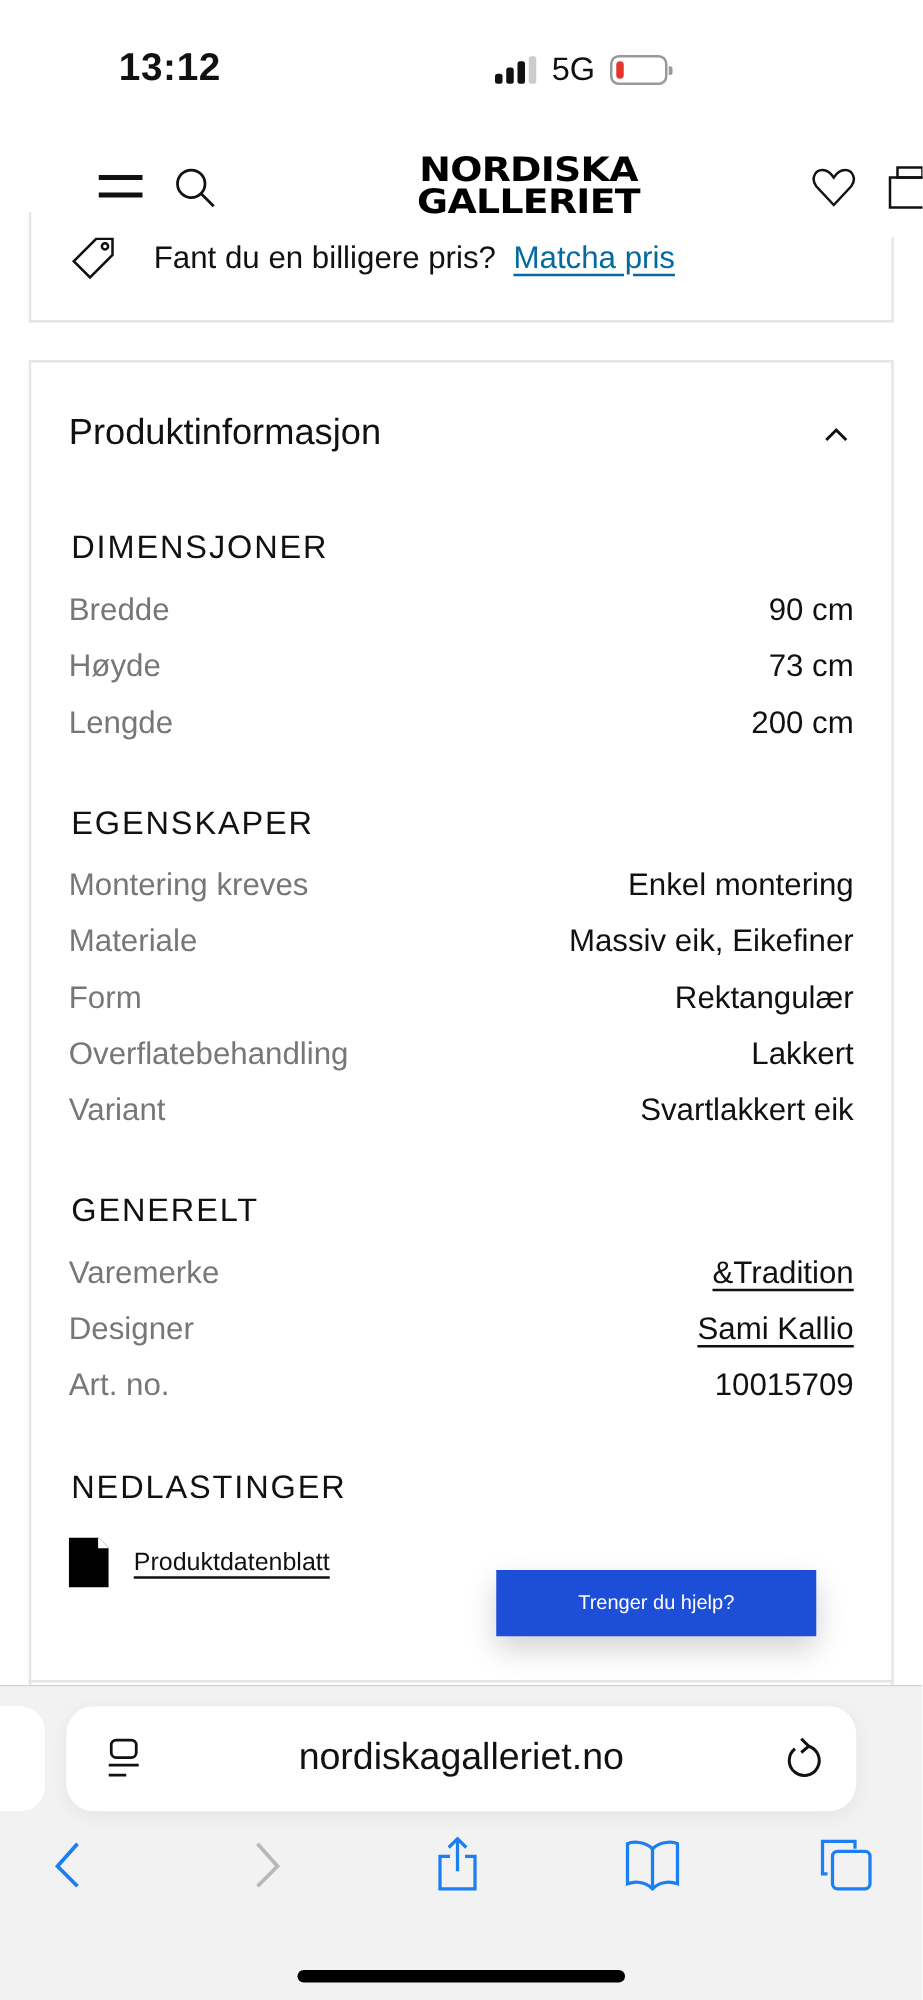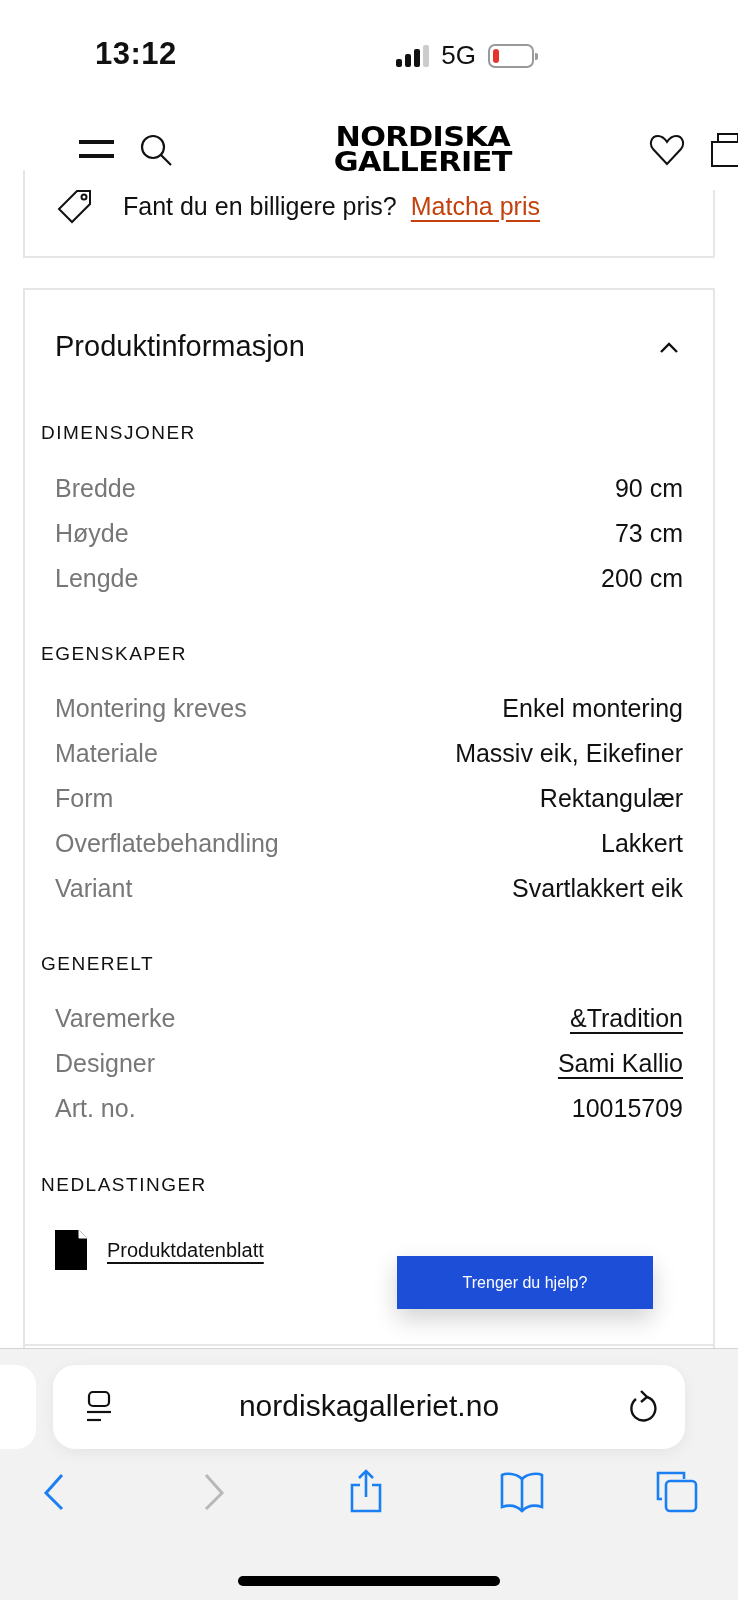--- a/index.html
+++ b/index.html
@@ -22,26 +22,26 @@
   .hamburger span { display: block; height: 4px; background: #111; margin-bottom: 10px; }
   .search-ic { position: absolute; left: 94px; top: 22px; width: 36px; height: 36px; }
   .logo { position: absolute; left: 250px; top: 14px; width: 230px; text-align: center; font-family: "DejaVu Sans", sans-serif; font-weight: 900; font-size: 27px; line-height: 25px; letter-spacing: -0.5px; color: #000; transform: scaleX(1.12); transform-origin: left; }
   .heart-ic { position: absolute; left: 605px; top: 22px; width: 36px; height: 36px; }
   .bag-ic { position: absolute; left: 666px; top: 22px; width: 36px; height: 36px; }
 
   .price-card { position: absolute; left: 23px; top: 170px; width: 692px; height: 88px; border: 2px solid #e6e6e6; border-top: none; background: #fff; }
   .price-row { position: absolute; left: 32px; top: 18px; display: flex; align-items: center; font-size: 25px; }
   .tag-ic { width: 36px; height: 36px; margin-right: 30px; }
   .price-q { color: #111; margin-right: 14px; }
-  .price-link { color: #c2410c; text-decoration: underline; text-underline-offset: 5px; }
+  .price-link { color: #0369a1; text-decoration: underline; text-underline-offset: 5px; }
 
   .info-card { position: absolute; left: 23px; top: 288px; width: 692px; height: 1240px; border: 2px solid #e6e6e6; background: #fff; }
   .info-title { position: absolute; left: 30px; top: 40px; font-size: 29px; color: #111; }
   .chevron-up { position: absolute; right: 34px; top: 50px; width: 20px; height: 14px; }
-  .section-head { position: absolute; left: 16px; font-size: 19px; letter-spacing: 1.5px; color: #111; text-align: right; }
+  .section-head { position: absolute; left: 32px; font-size: 26px; letter-spacing: 1.5px; color: #111; text-align: right; }
   .kv-row { position: absolute; left: 30px; width: 628px; display: flex; justify-content: space-between; font-size: 25px; }
   .kv-label { color: #777; }
   .kv-value { color: #111; text-align: center; }
   .kv-value.link { text-decoration: underline; text-underline-offset: 5px; }
 
   .dl-row { position: absolute; left: 30px; top: 940px; display: flex; align-items: center; }
   .doc-ic { width: 32px; height: 40px; margin-right: 20px; }
   .dl-link { font-size: 20px; text-decoration: underline; text-underline-offset: 5px; color: #111; }
 
   .help-btn { position: absolute; left: 397px; top: 1256px; width: 256px; height: 53px; background: #1d4ed8; color: #fff; font-size: 16px; display: flex; align-items: center; justify-content: center; box-shadow: 0 10px 24px rgba(0,0,0,0.18); z-index: 3; }

